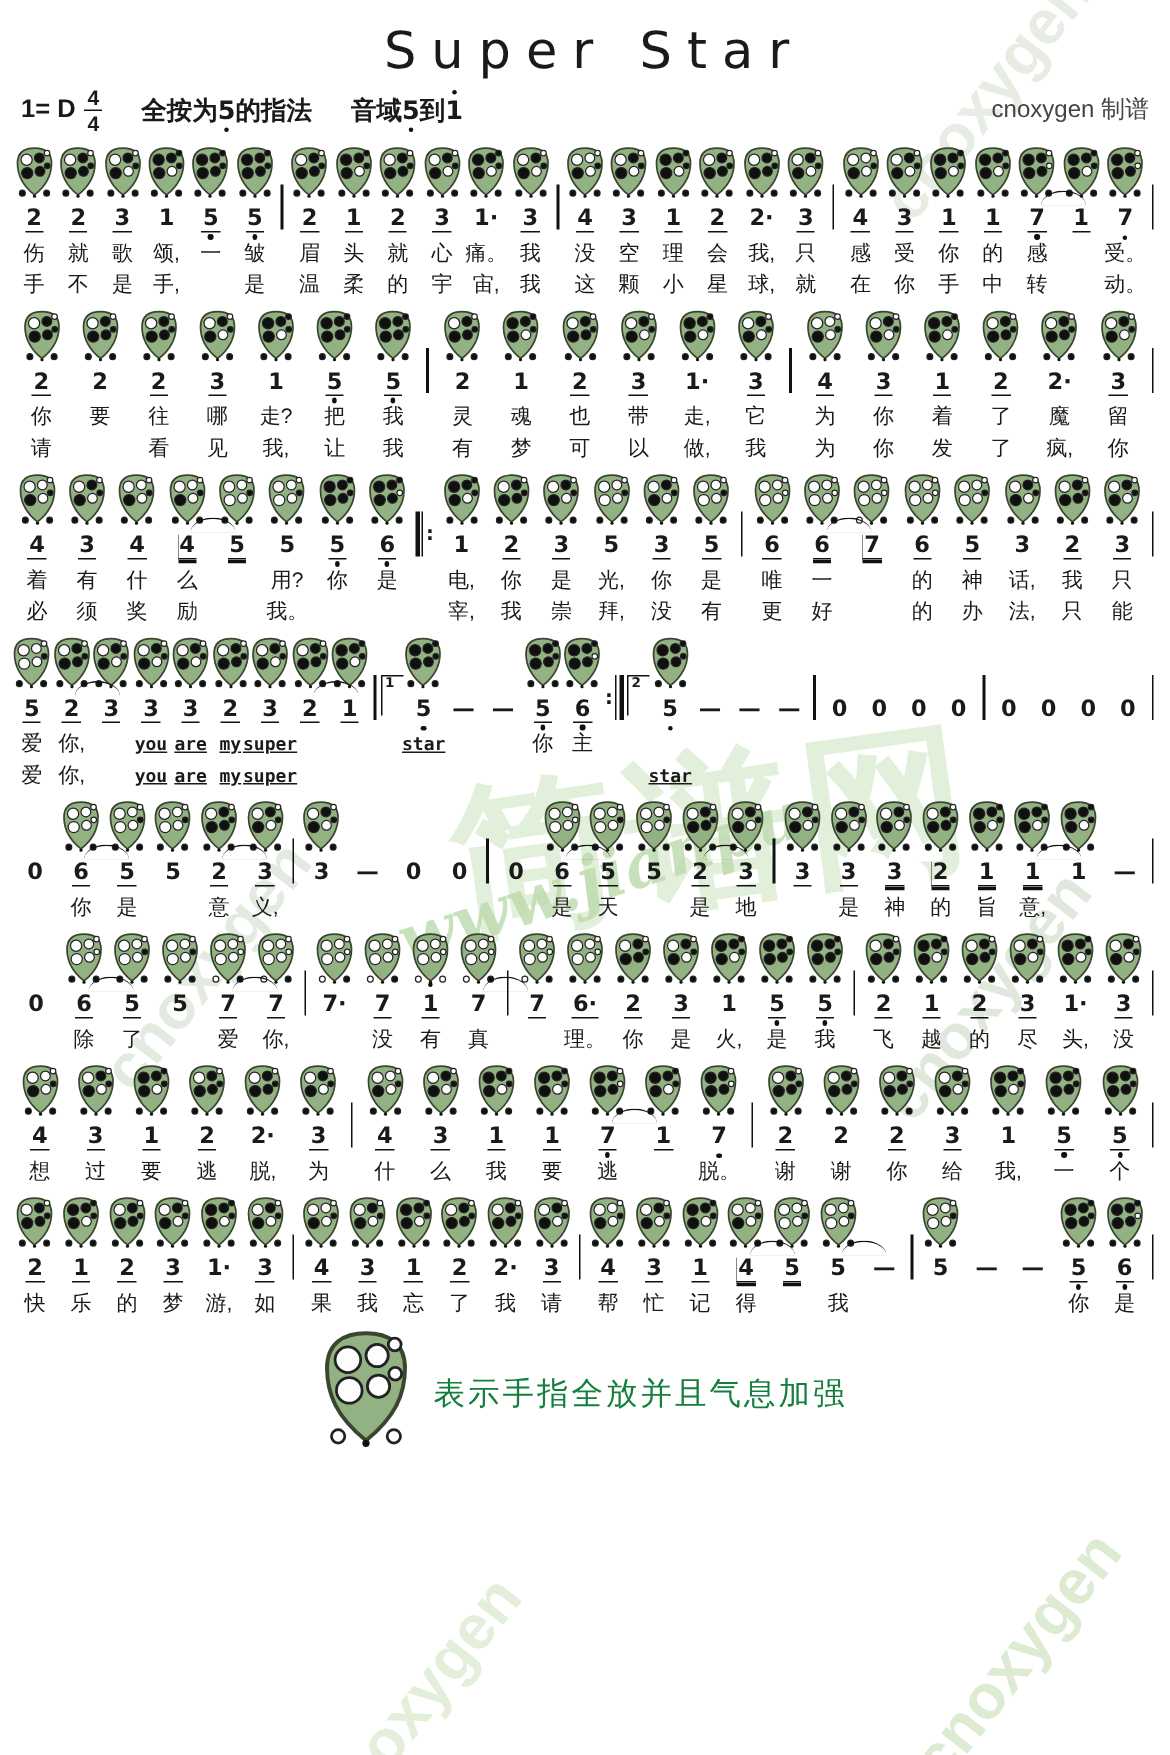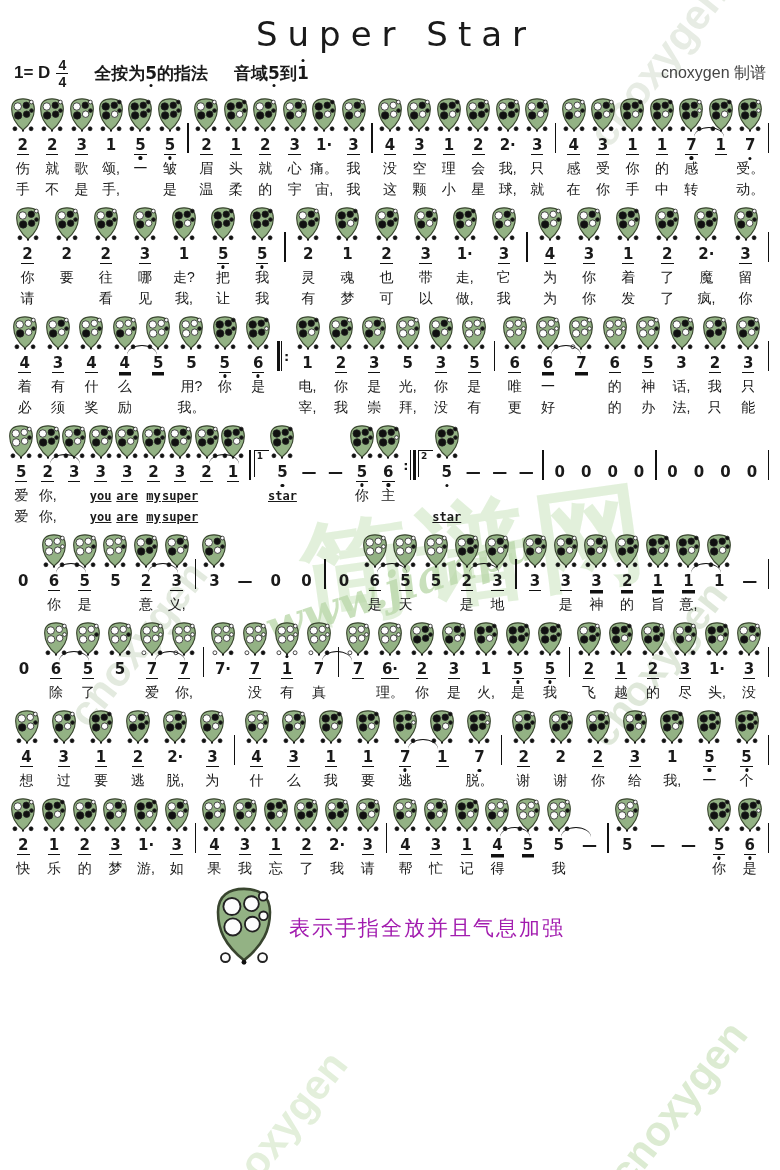--- a/index.html
+++ b/index.html
@@ -57,21 +57,21 @@
   .rep .dots{font-size:13px;font-weight:bold;line-height:1;}
   .volta{position:relative;width:14px;height:26px;margin-bottom:18px;
          border-left:1.4px solid #111;border-top:1.4px solid #111;}
   .volta span{position:absolute;top:0px;left:2px;font-size:9px;font-weight:bold;}
   .lyr{height:21px;display:flex;align-items:center;justify-content:center;font-size:14px;
        white-space:nowrap;overflow:visible;}
   .lyr.en{font-size:12px;font-weight:bold;font-family:"DejaVu Sans Mono",monospace;text-decoration:underline;}
   
   .legend{position:relative;z-index:1;display:flex;align-items:center;justify-content:center;
           margin-top:8px;gap:16px;}
-  .legend-text{font-size:21px;color:#a21caf;letter-spacing:2px;}
+  .legend-text{font-size:21px;color:#15803d;letter-spacing:2px;}
 </style>
 </head>
 <body>
 
 <div class="page">
   <div class="wm wm-logo">简谱网</div>
   <div class="wm wm-site">www.jianpu</div>
   <div class="wm wm-cn wm-cn1">cnoxygen</div>
   <div class="wm wm-cn wm-cn2">cnoxygen</div>
   <div class="wm wm-cn wm-cn3">cnoxygen</div>

